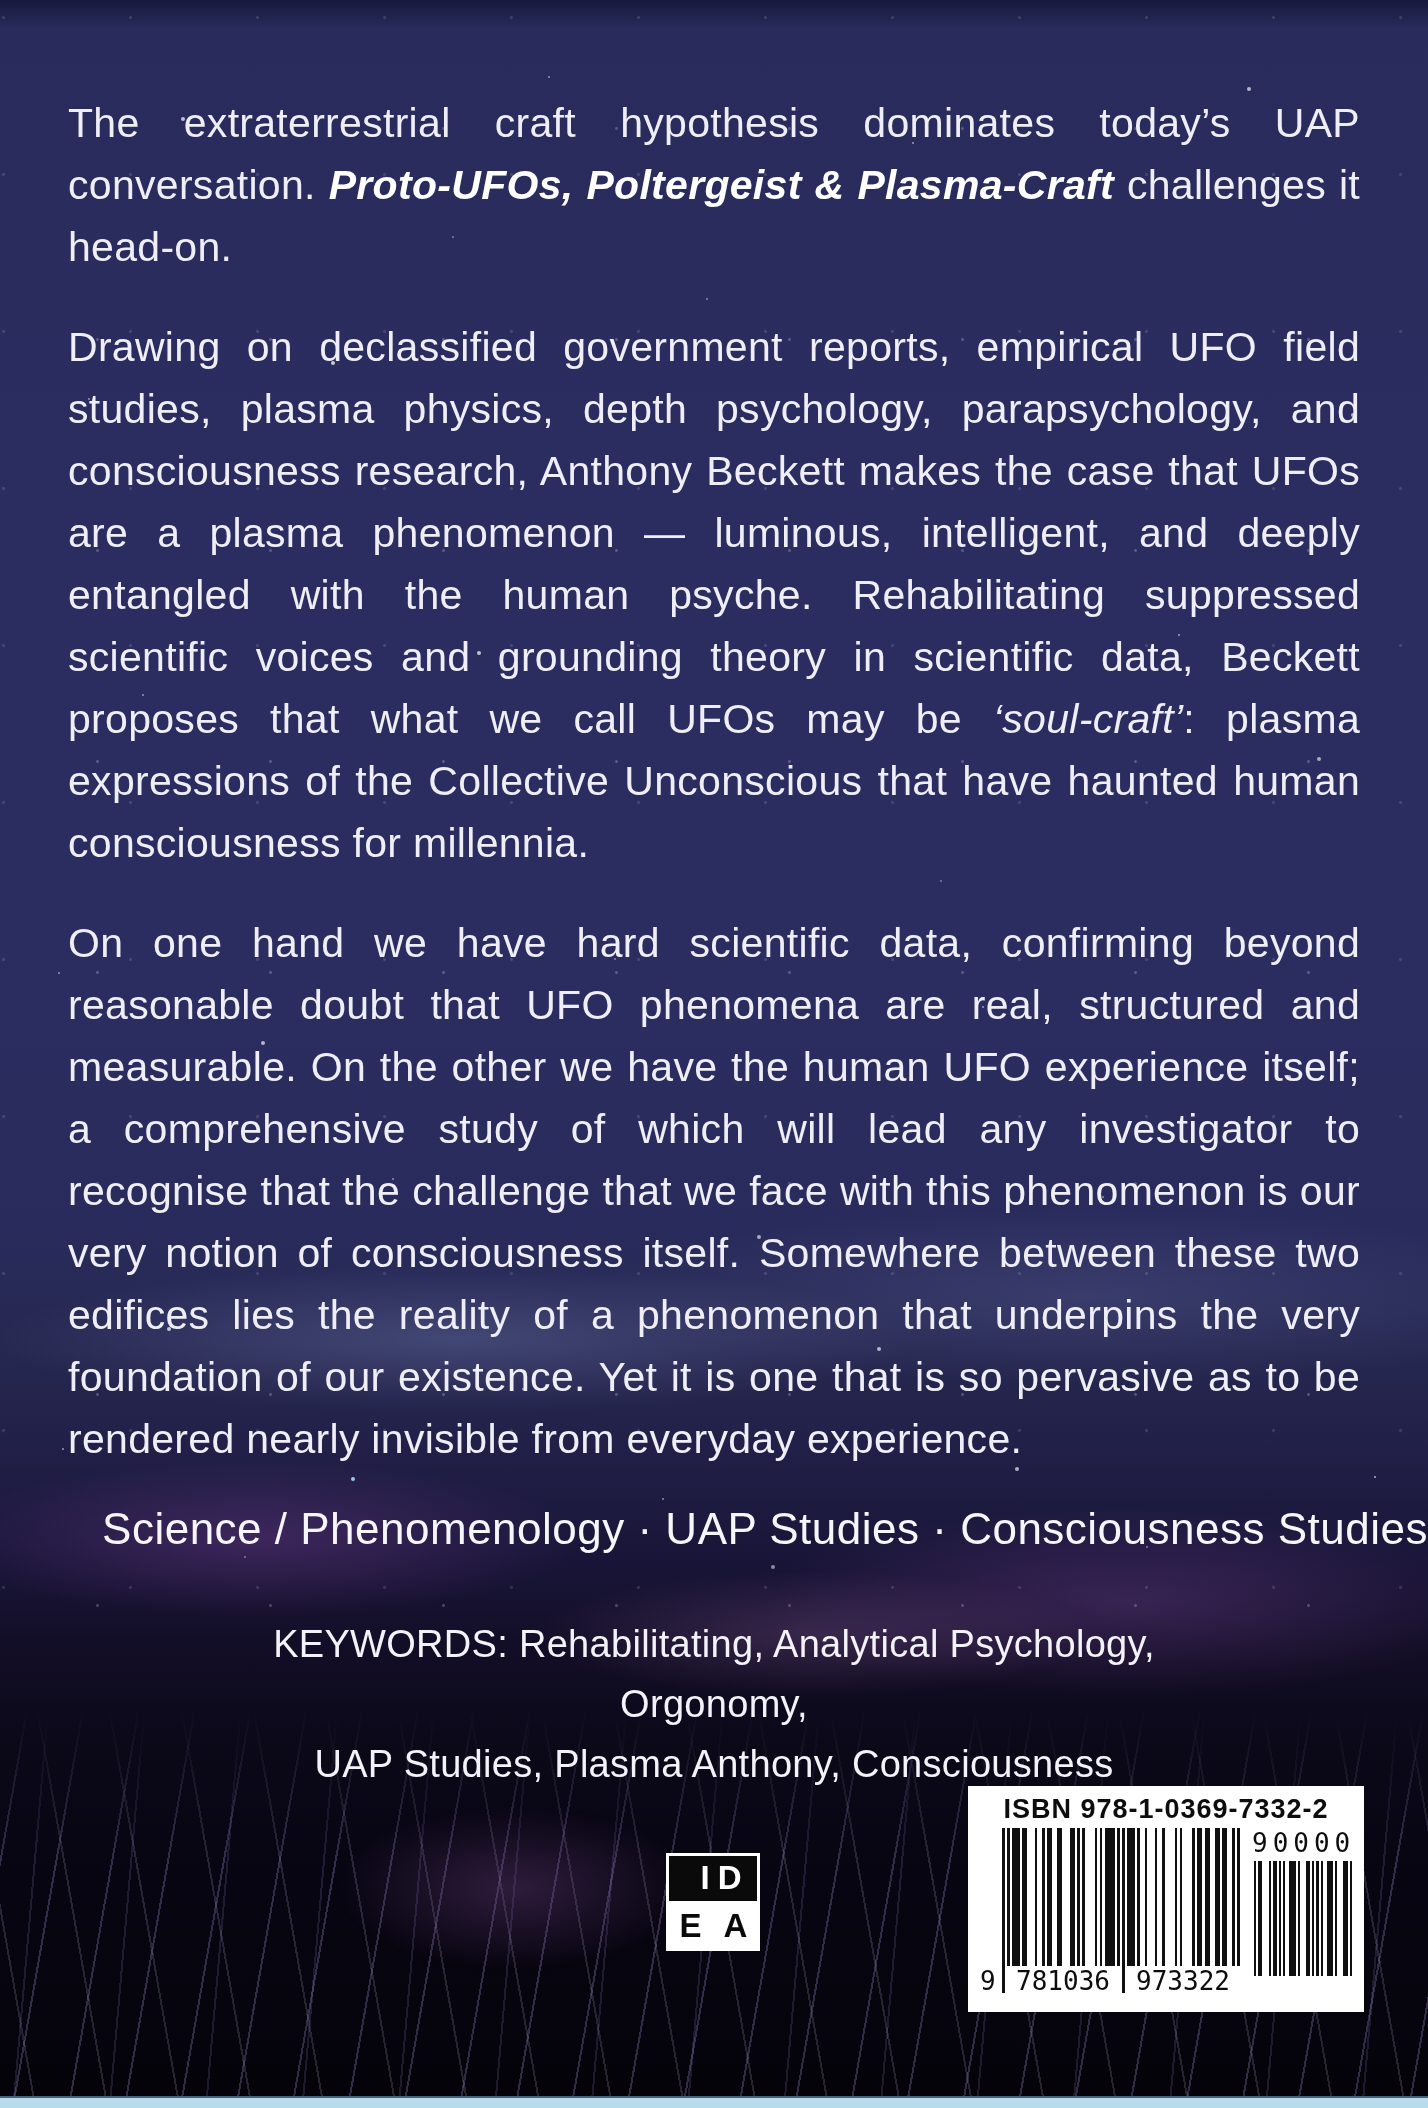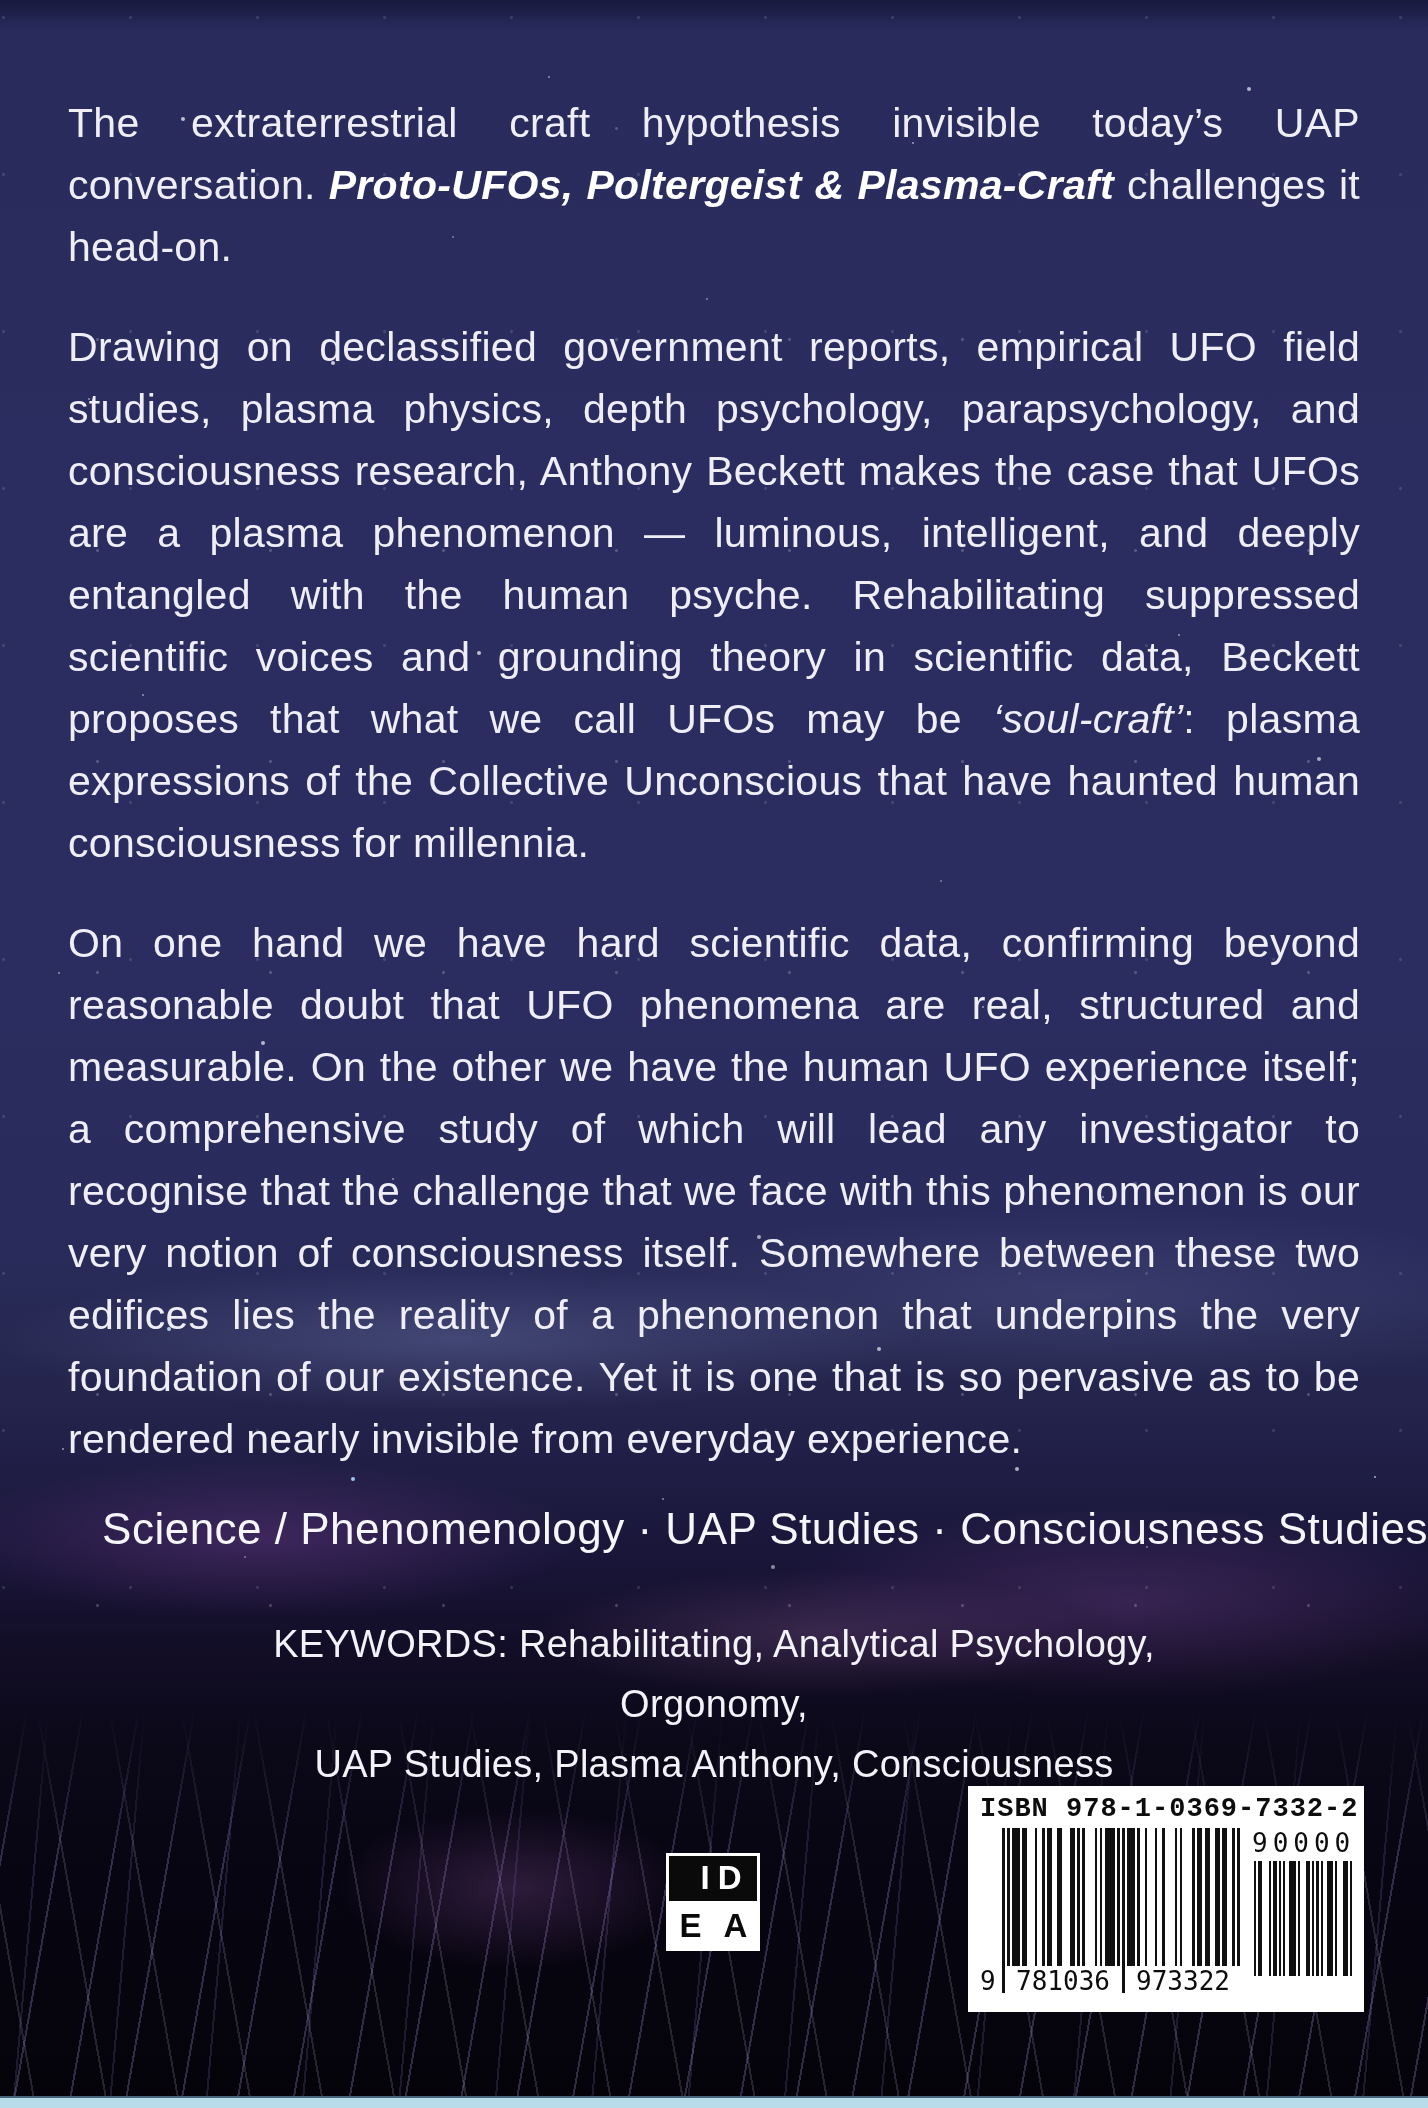--- a/index.html
+++ b/index.html
@@ -87,21 +87,21 @@
     color:#fff;background:#0a0a0a;font-size:33px;letter-spacing:8px;padding-left:24px;}
   .idea-bottom{flex:1;display:flex;border-top:3px solid #fff;}
   .idea-bottom span{flex:1;background:#fff;color:#0a0a0a;display:flex;
     align-items:center;justify-content:center;font-size:33px;}
   .idea-bottom span:first-child{border-right:2px solid #fff;}
   
   .barcode-box{
     position:absolute;left:968px;top:1786px;width:396px;height:226px;
     background:#fff;box-sizing:border-box;padding:6px 12px 10px;color:#0d0d0d;
   }
-  .isbn-line{font-family:Liberation Mono, monospace;font-weight:700;
+  .isbn-line{font-family:Liberation Sans, sans-serif;font-weight:700;
     font-size:27px;line-height:34px;text-align:center;letter-spacing:1px;white-space:nowrap;}
   .bc-row{display:flex;gap:10px;height:168px;margin-top:2px;}
   .bc-main{position:relative;flex:1;}
   .bc-main .bars{position:absolute;left:22px;right:2px;top:0;bottom:3px;}
   .bars{display:flex;}
   .bc-digits{position:absolute;left:0;right:2px;bottom:0;display:flex;align-items:flex-end;
     font-family:"DejaVu Sans Mono",monospace;font-size:26px;line-height:30px;}
   .bc-digits .lead{width:20px;background:#fff;}
   .bc-digits .grp{flex:1;text-align:center;background:#fff;margin-left:6px;height:30px;}
   .bc-supp{width:100px;display:flex;flex-direction:column;}
@@ -112,21 +112,21 @@
     background:#b9dcea;border-top:2px solid #47637a;}
 </style>
 </head>
 <body>
 
 <div class="cover">
   <div class="stars"></div>
   <div class="grass"></div>
 
   <div class="content">
-    <p class="blurb"><span>The extraterrestrial craft hypothesis invisible today’s UAP conversation. </span><span class="book-title">Proto-UFOs, Poltergeist &amp; Plasma-Craft</span><span> challenges it head-on.</span></p>
+    <p class="blurb"><span>The extraterrestrial craft hypothesis dominates today’s UAP conversation. </span><span class="book-title">Proto-UFOs, Poltergeist &amp; Plasma-Craft</span><span> challenges it head-on.</span></p>
 
     <p class="blurb"><span>Drawing on declassified government reports, empirical UFO field studies, plasma physics, depth psychology, parapsychology, and consciousness research, Anthony Beckett makes the case that UFOs are a plasma phenomenon — luminous, intelligent, and deeply entangled with the human psyche. Rehabilitating suppressed scientific voices and grounding theory in scientific data, Beckett proposes that what we call UFOs may be </span><span class="soul">‘soul-craft’</span><span>: plasma expressions of the Collective Unconscious that have haunted human consciousness for millennia.</span></p>
 
     <p class="blurb">On one hand we have hard scientific data, confirming beyond reasonable doubt that UFO phenomena are real, structured and measurable. On the other we have the human UFO experience itself; a comprehensive study of which will lead any investigator to recognise that the challenge that we face with this phenomenon is our very notion of consciousness itself. Somewhere between these two edifices lies the reality of a phenomenon that underpins the very foundation of our existence. Yet it is one that is so pervasive as to be rendered nearly invisible from everyday experience.</p>
 
   </div>
 
   <div class="category-line">Science / Phenomenology ·  UAP Studies ·  Consciousness Studies</div>
 
   <div class="keywords">

